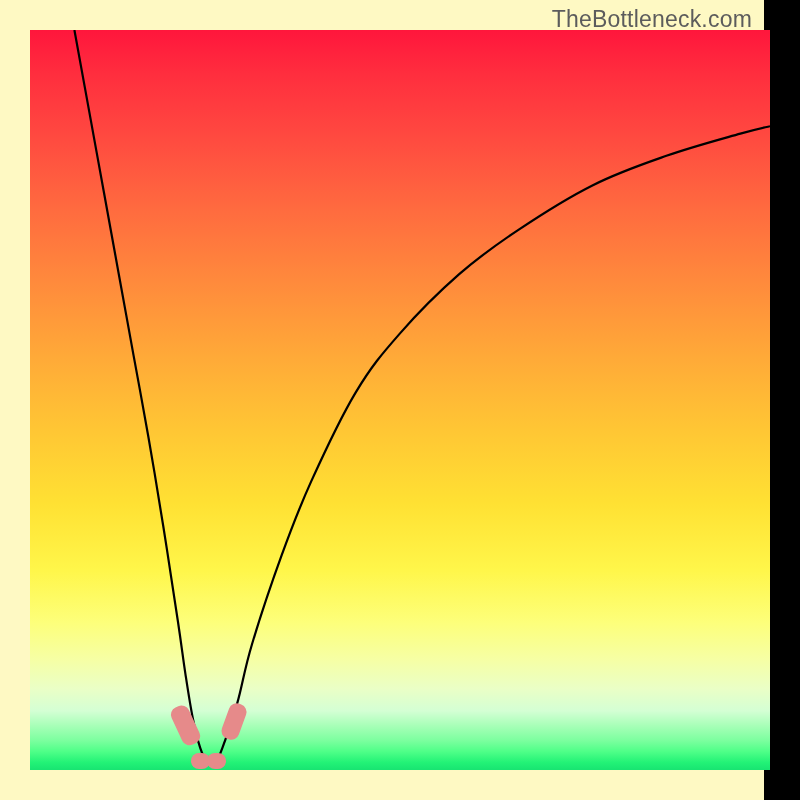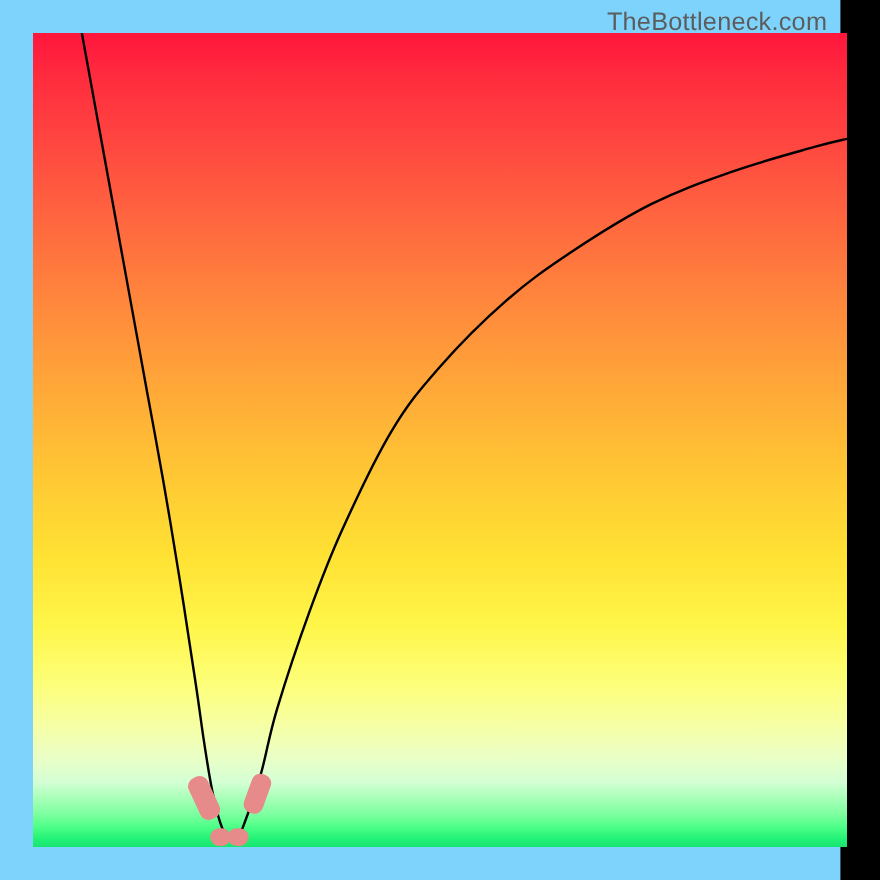--- a/index.html
+++ b/index.html
@@ -8,21 +8,21 @@
     width: 800px;
     height: 800px;
     overflow: hidden;
     background: #000;
     font-family: Arial, Helvetica, sans-serif;
   }
   .frame {
     position: absolute;
     left: 0; top: 0;
     width: 764px; height: 800px;
-    background: #7dd3fc;
+    background: #fef9c3;
   }
   .plot-area {
     position: absolute;
     
     left: 30px;
     top: 30px;
     width: 740px;
     height: 740px;
     overflow: hidden;
   }

